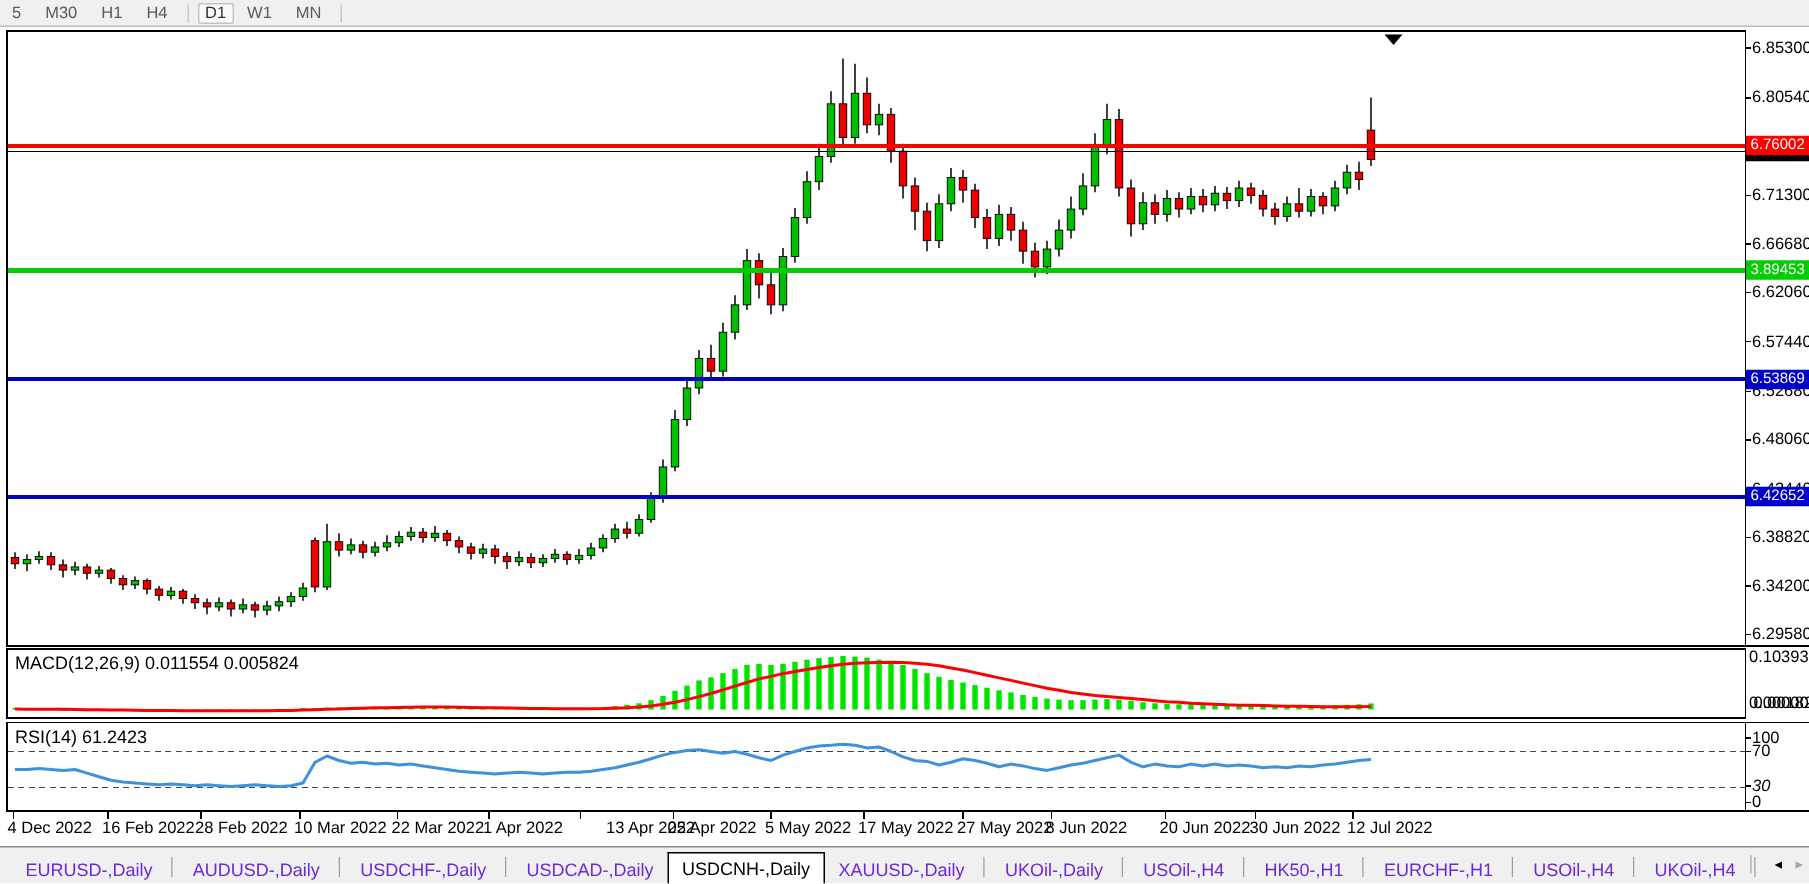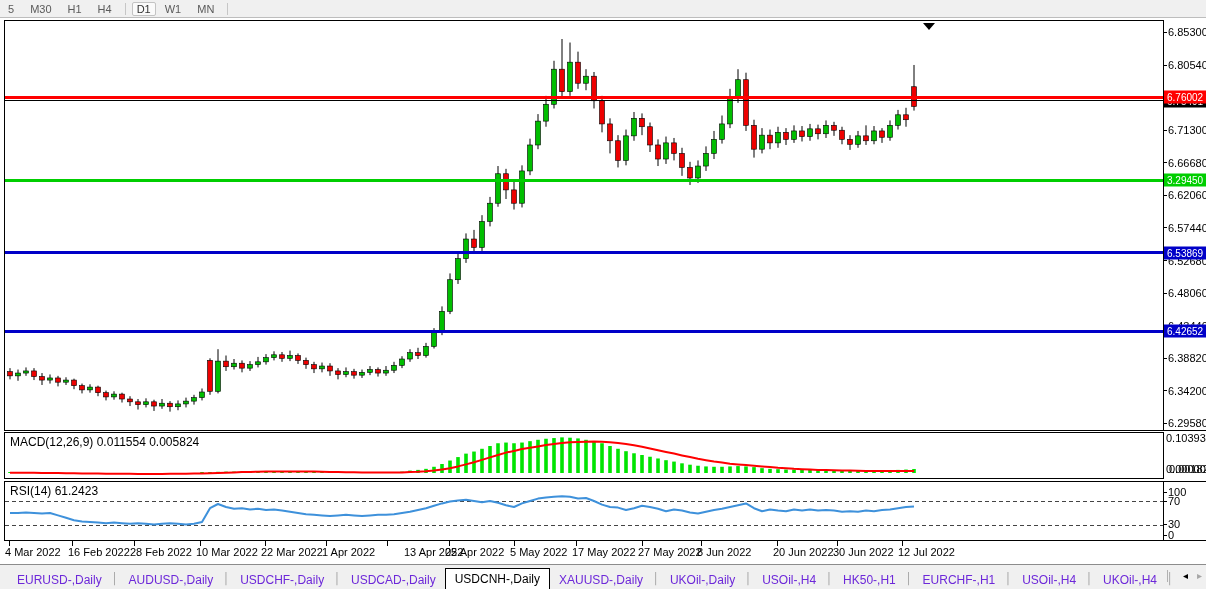--- a/index.html
+++ b/index.html
@@ -456,34 +456,34 @@
       <div class="axis-label" style="top: 195.087px;">6.62060</div>
       <div class="axis-label" style="top: 227.508px;">6.57440</div>
       <div class="axis-label" style="top: 260.911px;">6.52680</div>
       <div class="axis-label" style="top: 293.332px;">6.48060</div>
       <div class="axis-label" style="top: 325.753px;">6.43440</div>
       <div class="axis-label" style="top: 358.173px;">6.38820</div>
       <div class="axis-label" style="top: 390.594px;">6.34200</div>
       <div class="axis-label" style="top: 423.015px;">6.29580</div>
       <div class="badge" style="top: 100.835px; background: rgb(0, 0, 0); z-index: 2;">6.75491</div>
       <div class="badge" style="top: 97.2487px; background: rgb(255, 0, 0); z-index: 3;">6.76002</div>
-      <div class="badge" style="top: 180.224px; background: rgb(0, 206, 0); z-index: 3;">3.29450</div>
+      <div class="badge" style="top: 180.224px; background: rgb(0, 206, 0); z-index: 3;">3.89453</div>
       <div class="badge" style="top: 252.567px; background: rgb(0, 0, 200); z-index: 3;">6.53869</div>
       <div class="badge" style="top: 331.282px; background: rgb(0, 0, 200); z-index: 3;">6.42652</div>
       <div class="axis-label" style="top: 438px; left: 1166px;">0.103934</div>
       <div class="axis-label" style="top: 469px; left: 1166px;">0.000000</div>
       <div class="axis-label" style="top: 469px; left: 1169px;">0.001829</div>
       <div class="axis-label" style="top: 492px;">100</div>
       <div class="axis-label" style="top: 501px;">70</div>
-      <div class="axis-label" style="top: 524px;">30</div>
+      <div class="axis-label" style="top: 524px; font-style: italic;">30</div>
       <div class="axis-label" style="top: 535px;">0</div>
     </div>
 
   <div id="date-labels">
-      <div class="date-label" style="left: 5px;">4 Mar 2022</div>
+      <div class="date-label" style="left: 5px;">4 Dec 2022</div>
       <div class="date-label" style="left: 68px;">16 Feb 2022</div>
       <div class="date-label" style="left: 130px;">28 Feb 2022</div>
       <div class="date-label" style="left: 196px;">10 Mar 2022</div>
       <div class="date-label" style="left: 261px;">22 Mar 2022</div>
       <div class="date-label" style="left: 322px;">1 Apr 2022</div>
       <div class="date-label" style="left: 368px; margin-left: 36px;">13 Apr 2022</div>
       <div class="date-label" style="left: 445px;">25 Apr 2022</div>
       <div class="date-label" style="left: 510px;">5 May 2022</div>
       <div class="date-label" style="left: 572px;">17 May 2022</div>
       <div class="date-label" style="left: 638px;">27 May 2022</div>

